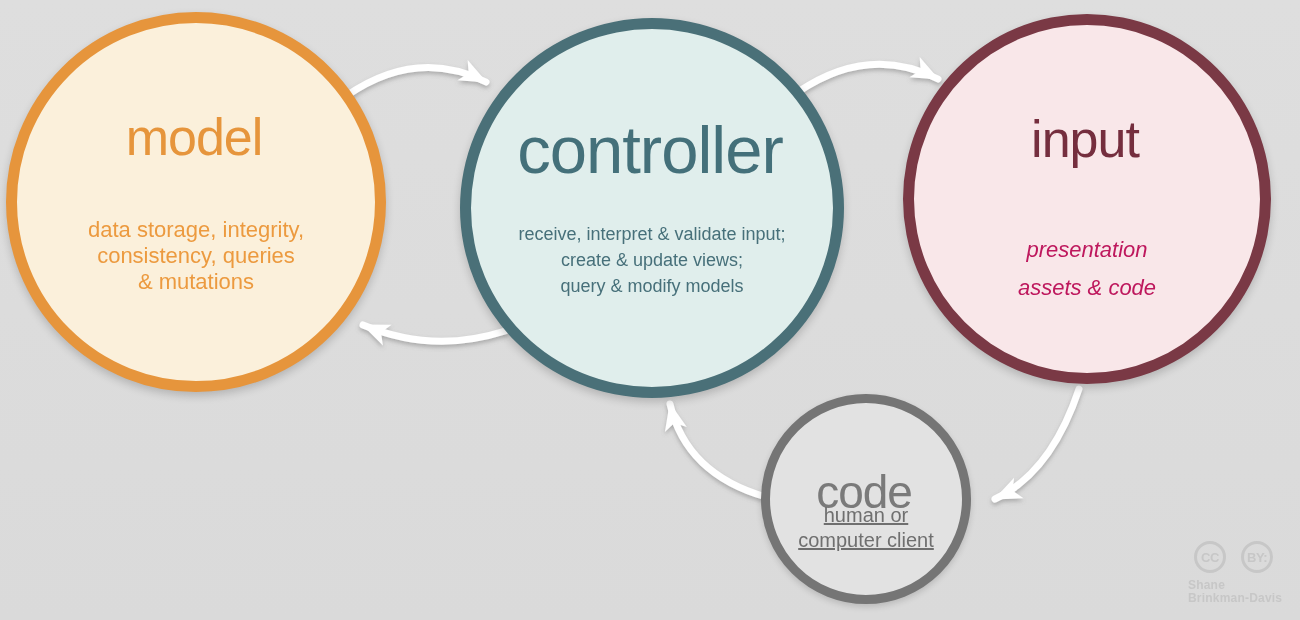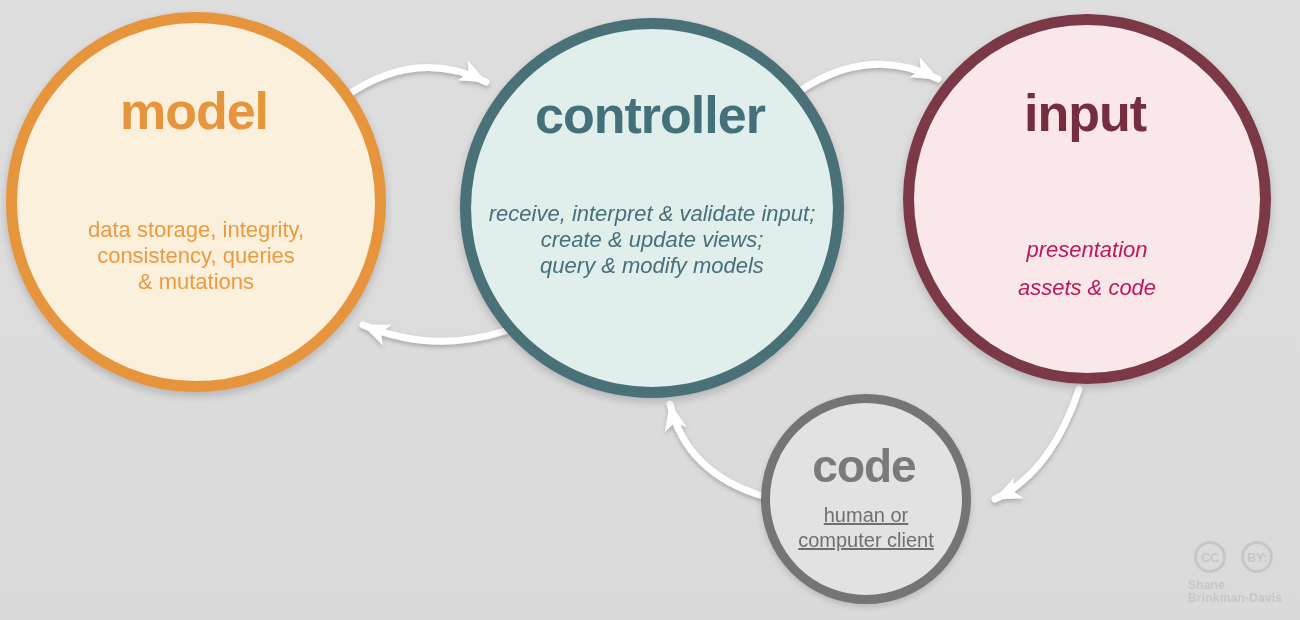--- a/index.html
+++ b/index.html
@@ -22,22 +22,23 @@
   .node {
     position: absolute;
     border-radius: 50%;
     box-sizing: border-box;
     box-shadow: 0 4px 8px rgba(0,0,0,0.18);
     text-align: center;
   }
   .node-title {
     position: absolute;
     left: 0; right: 4px;
-    font-weight: 700;
+    font-weight: 400;
     letter-spacing: -1px;
+    margin-top: 26px;
   }
   .node-desc {
     position: absolute;
     left: 0; right: 0;
     white-space: pre-line;
   }
 
   
   .node-model {
     left: 6px; top: 12px;
@@ -48,22 +49,22 @@
   .node-model .node-title { top: 58px; font-size: 52px; color: #E6953C; }
   .node-model .node-desc  { top: 194px; font-size: 22px; line-height: 26px; color: #EC9A3F; }
 
   
   .node-controller {
     left: 460px; top: 18px;
     width: 384px; height: 380px;
     background: #E0EEEC;
     border: 11px solid #4A7078;
   }
-  .node-controller .node-title { top: 56px; font-size: 52px; color: #44707A; }
-  .node-controller .node-desc  { top: 172px; font-size: 22px; line-height: 26px; color: #47707A; font-style: italic; }
+  .node-controller .node-title { top: 56px; font-size: 67px; color: #44707A; }
+  .node-controller .node-desc  { top: 192px; font-size: 18px; line-height: 26px; color: #47707A; }
 
   
   .node-view {
     left: 903px; top: 14px;
     width: 368px; height: 370px;
     background: #F9E7E9;
     border: 11px solid #7A3945;
   }
   .node-view .node-title { top: 58px; font-size: 52px; color: #752E3E; }
   .node-view .node-desc  { top: 206px; font-size: 22px; line-height: 38px; color: #be185d; font-style: italic; }

